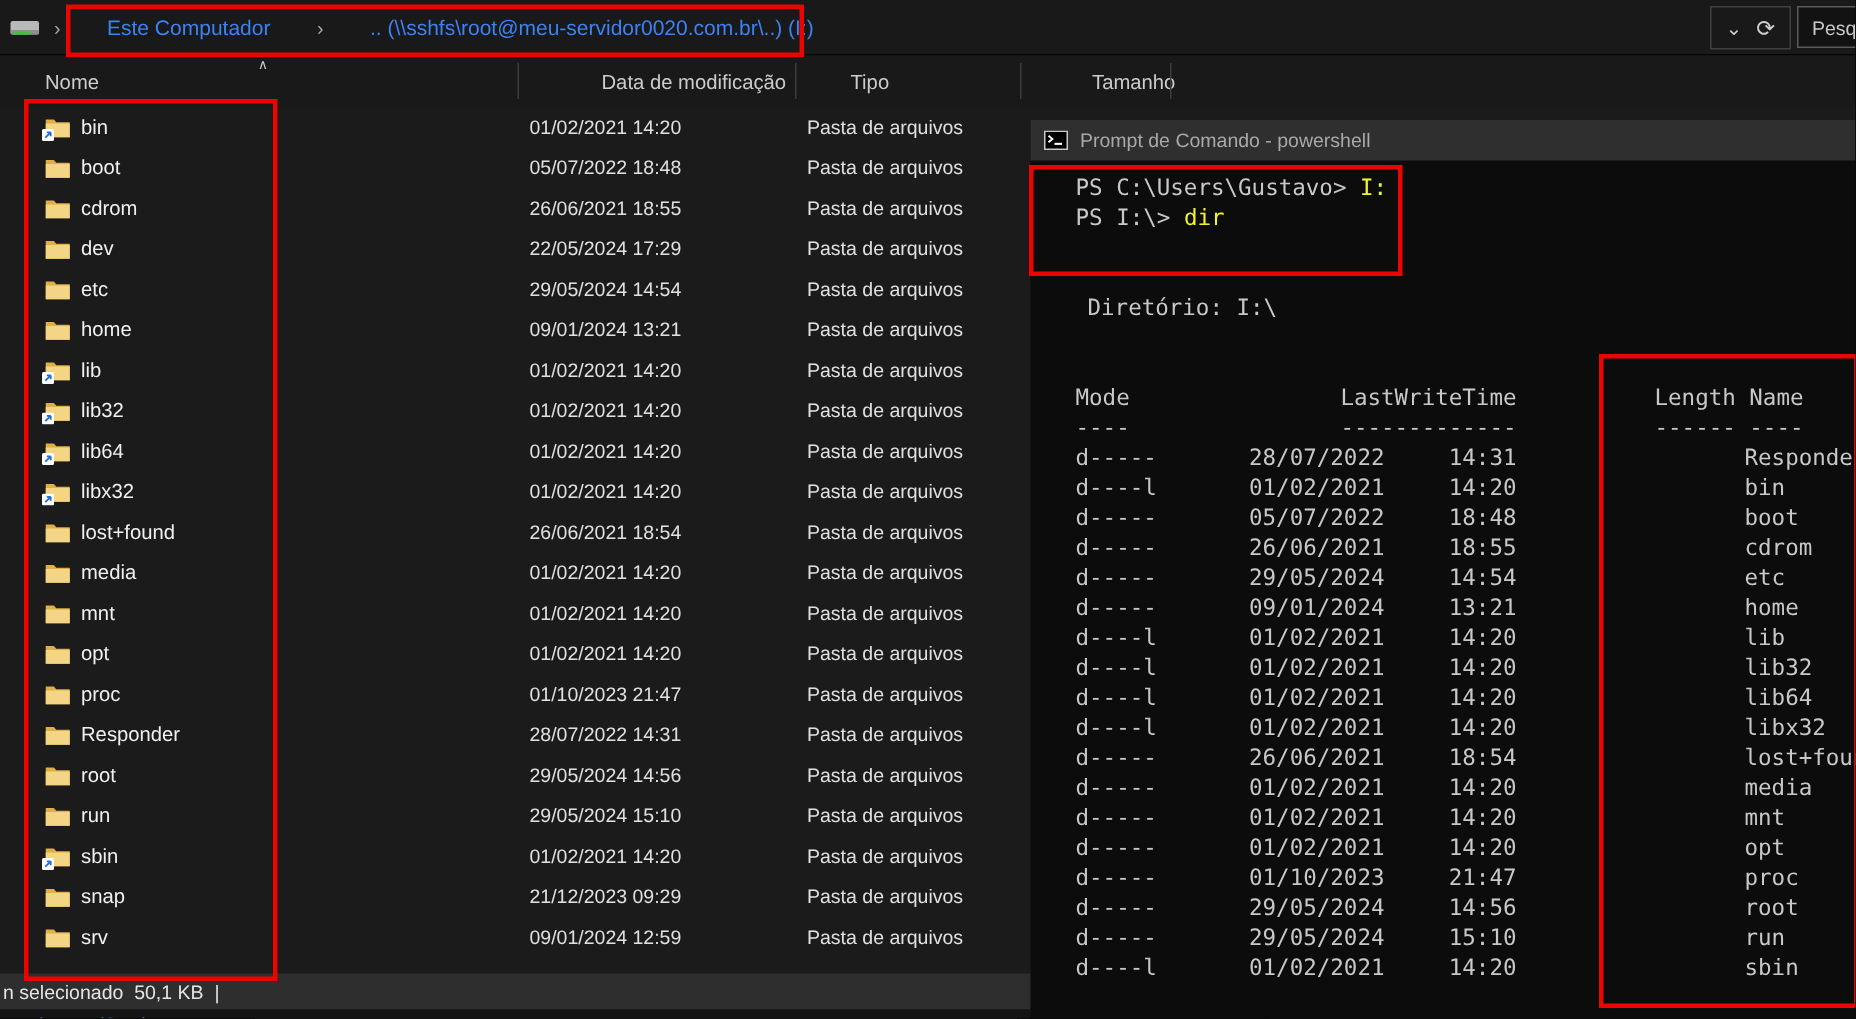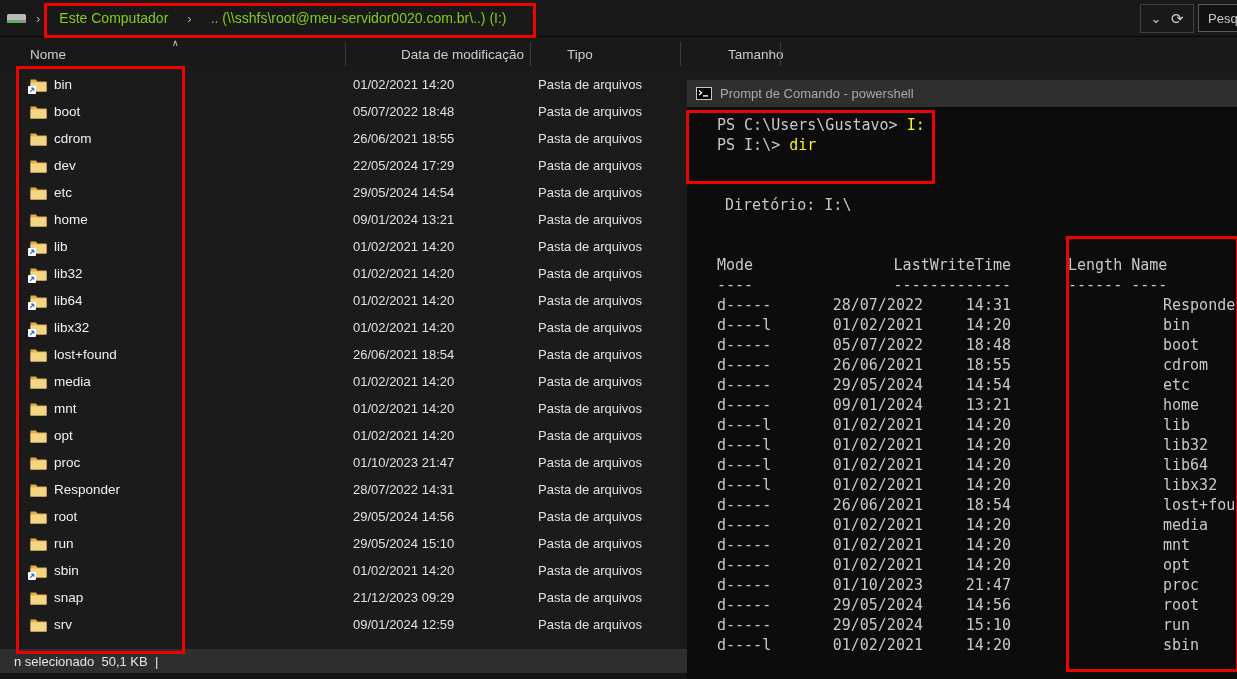--- a/index.html
+++ b/index.html
@@ -4,21 +4,21 @@
 <style>
   html,body{margin:0;padding:0;background:#000;}
   .canvas{position:relative;width:1237px;height:679px;background:#1b1b1b;overflow:hidden;
           font-family:"Liberation Sans",sans-serif;color:#e6e6e6;}
 
   
   .addressbar{position:absolute;left:0;top:0;width:1237px;height:36px;background:#191919;
               border-bottom:1px solid #060606;display:flex;align-items:center;}
   .drive-ic{margin-left:6px;display:inline-flex;}
   .crumb-sep{color:#a8a8a8;font-size:13px;padding:0 7px;}
-  .crumb{font-size:14px;color:#84cc16;padding:0 12px;white-space:nowrap;}
+  .crumb{font-size:14px;color:#3b82f6;padding:0 24px;white-space:nowrap;}
   .addr-buttons{position:absolute;left:1140px;top:4px;width:52px;height:27px;border:1px solid #3f3f3f;
                 display:flex;align-items:center;justify-content:space-evenly;color:#cfcfcf;}
   .addr-chev{font-size:13px;line-height:10px;}
   .addr-refresh{font-size:15px;}
   .searchbox{position:absolute;left:1198px;top:4px;width:70px;height:26px;border:1px solid #5a5a5a;
              background:#121212;display:flex;align-items:center;padding-left:9px;font-size:13px;color:#c9c9c9;}
 
   
   .headerrow{position:absolute;left:0;top:37px;width:1237px;height:34px;background:#191919;
              font-size:13.5px;color:#cccccc;}
@@ -31,38 +31,38 @@
   .filelist{position:absolute;left:0;top:71px;width:690px;}
   .frow{display:flex;align-items:center;height:27px;}
   .fic{position:relative;width:17px;height:14px;margin-left:30px;margin-right:7px;flex:none;}
   .linkarrow{position:absolute;left:-2px;bottom:-2px;line-height:0;}
   .fname{width:299px;font-size:13.5px;color:#f0f0f0;}
   .fdate{width:185px;font-size:13px;color:#e0e0e0;}
   .ftype{font-size:13px;color:#e0e0e0;}
 
   
   .statusbar{position:absolute;left:0;top:649px;width:690px;height:24px;background:#2e2e2e;
-             display:flex;align-items:center;font-size:13px;color:#e5e5e5;white-space:pre;padding-left:14px;}
+             display:flex;align-items:center;font-size:13px;color:#e5e5e5;white-space:pre;padding-left:2px;}
   .bottomstrip{position:absolute;left:0;top:673px;width:687px;height:6px;background:#141414;overflow:hidden;}
   .bglink{color:#4b6fb5;text-decoration:underline;font-size:11px;display:inline-block;margin-top:-1px;}
 
   
   .terminal{position:absolute;left:687px;top:80px;width:550px;height:599px;background:#0c0c0c;z-index:10;}
   .tbar{height:27px;background:#2f2f2f;display:flex;align-items:center;font-size:13px;color:#a9a9a9;}
   .cmdic{margin:0 8px 0 9px;line-height:0;}
   .tbody{padding:8px 0 0 2px;font-family:"DejaVu Sans Mono",monospace;font-size:15px;
          line-height:20px;color:#c8c8c8;}
   .tline{height:20px;white-space:pre;padding-left:28px;}
   .cmd{color:#f2f22e;}
   .indent{padding-left:36px;}
   .c-mode{display:inline-block;width:88px;}
   .c-dt{display:inline-block;width:206px;text-align:right;}
   .c-date{display:inline-block;width:118px;text-align:right;}
   .c-time{display:inline-block;width:88px;text-align:right;}
-  .c-len{display:inline-block;margin-left:57px;}
+  .c-len{display:inline-block;margin-left:92px;}
   .c-nm{display:inline-block;margin-left:152px;}
 
   
   .redbox{position:absolute;border:3px solid #ec0400;z-index:40;pointer-events:none;}
   .rb1{left:44px;top:3px;width:486px;height:29px;}
   .rb2{left:16px;top:66px;width:163px;height:582px;}
   .rb3{left:686px;top:110px;width:243px;height:68px;}
   .rb4{left:1066px;top:236px;width:167px;height:430px;}
 </style>
 </head>

